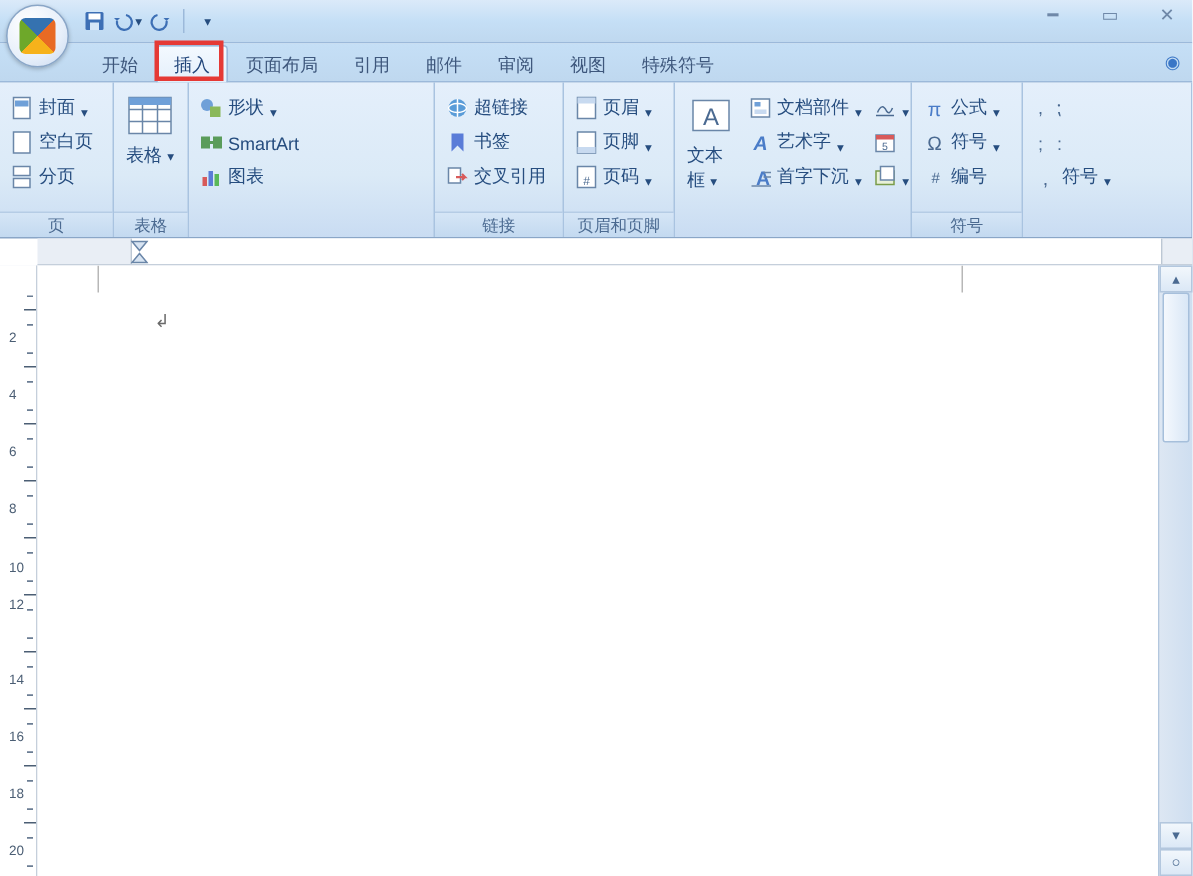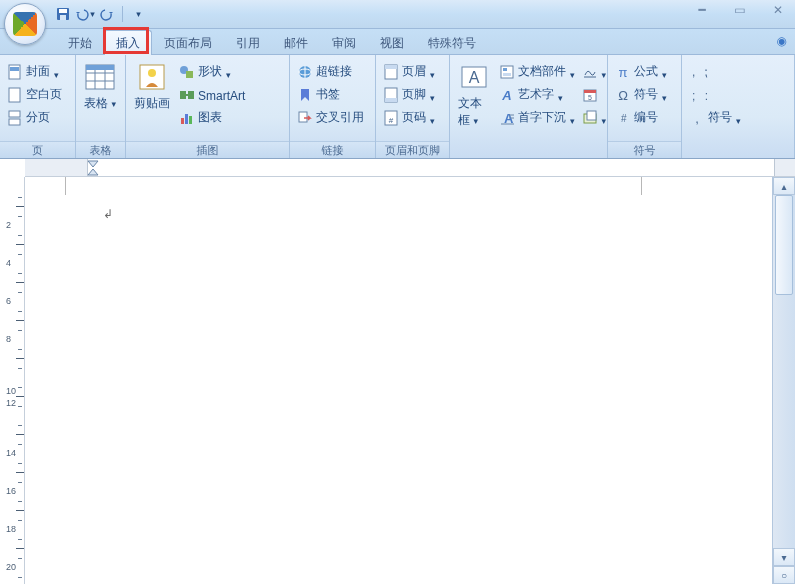--- a/index.html
+++ b/index.html
@@ -236,30 +236,20 @@
             </svg>
           </span>
         <span><span>表格</span><span class="dd"> ▾</span></span>
       </div>
     </div>
     <div class="group-label">表格</div>
   </div>
 
   <div class="group" style="width:164px">
     <div class="group-body">
-      <div class="ritem-big">
-        <span class="ic-lg">
-            <svg width="32" height="32">
-              <rect x="4" y="4" width="24" height="24" fill="#fff" stroke="#b89a4a"></rect>
-              <circle cx="16" cy="12" r="4" fill="#f3d24a"></circle>
-              <path d="M10 26 Q16 18 22 26" fill="#d68a3a"></path>
-            </svg>
-          </span>
-        <span>剪贴画</span>
-      </div>
       <div class="col">
         <div class="ritem">
           <span class="ic">
               <svg width="16" height="16">
                 <circle cx="5" cy="6" r="4" fill="#6fa0d8"></circle>
                 <rect x="7" y="7" width="7" height="7" fill="#8ab85a"></rect>
               </svg>
             </span>
           <span>形状</span>
           <span class="dd">▾</span>
@@ -279,21 +269,20 @@
               <svg width="16" height="16">
                 <rect x="2" y="8" width="3" height="6" fill="#d85a5a"></rect>
                 <rect x="6" y="4" width="3" height="10" fill="#5a7cd8"></rect>
                 <rect x="10" y="6" width="3" height="8" fill="#5ab85a"></rect>
               </svg>
             </span>
           <span>图表</span>
         </div>
       </div>
     </div>
-    <div class="group-label">插图</div>
   </div>
 
   <div class="group" style="width:86px">
     <div class="group-body">
       <div class="col">
         <div class="ritem">
           <span class="ic">
               <svg width="16" height="16">
                 <circle cx="8" cy="8" r="6" fill="#5a9cd8"></circle>
                 <ellipse cx="8" cy="8" rx="6" ry="3" fill="none" stroke="#fff"></ellipse>
@@ -534,21 +523,21 @@
     <div class="tick" style="top: 133.5px;"></div>
     <div class="mtick" style="top: 143px;"></div>
     <div class="tick" style="top: 133.5px;"></div>
     <div class="tick" style="top: 152.5px;"></div>
     <div class="num" style="top: 162px;">8</div>
     <div class="tick" style="top: 152.5px;"></div>
     <div class="tick" style="top: 171.5px;"></div>
     <div class="mtick" style="top: 181px;"></div>
     <div class="tick" style="top: 171.5px;"></div>
     <div class="tick" style="top: 190.5px;"></div>
-    <div class="num" style="top: 214px;">10</div>
+    <div class="num" style="top: 201px;">10</div>
     <div class="tick" style="top: 190.5px;"></div>
     <div class="tick" style="top: 209.5px;"></div>
     <div class="mtick" style="top: 219px;"></div>
     <div class="tick" style="top: 209.5px;"></div>
     <div class="tick" style="top: 228.5px;"></div>
     <div class="num" style="top: 226px;">12</div>
     <div class="tick" style="top: 228.5px;"></div>
     <div class="tick" style="top: 247.5px;"></div>
     <div class="mtick" style="top: 257px;"></div>
     <div class="tick" style="top: 247.5px;"></div>

